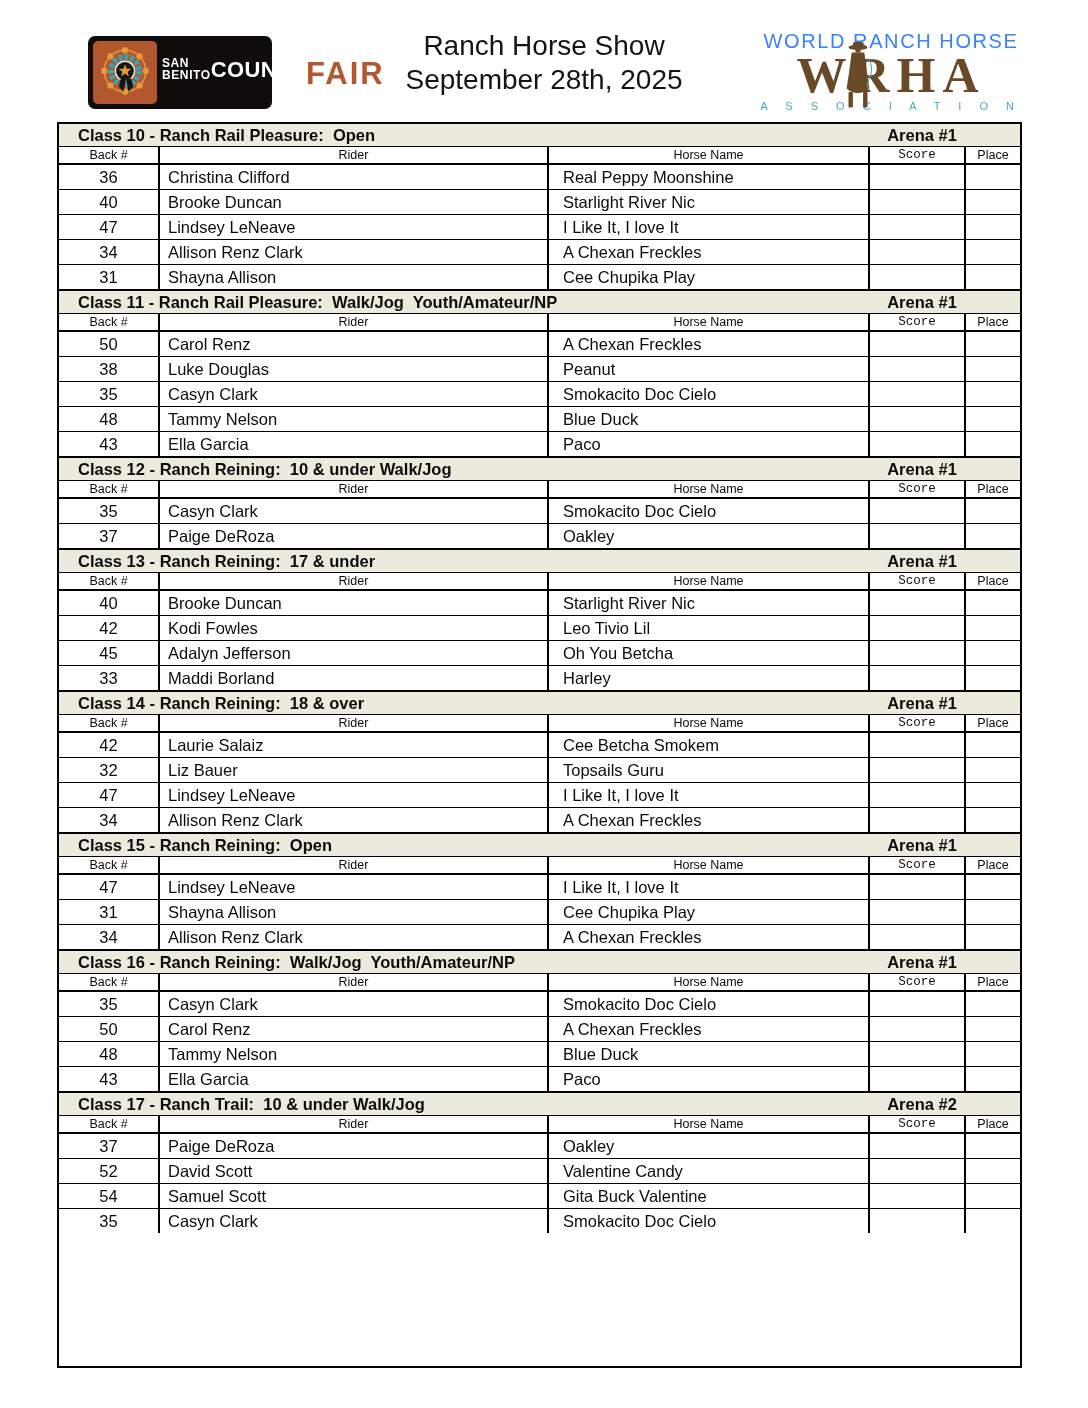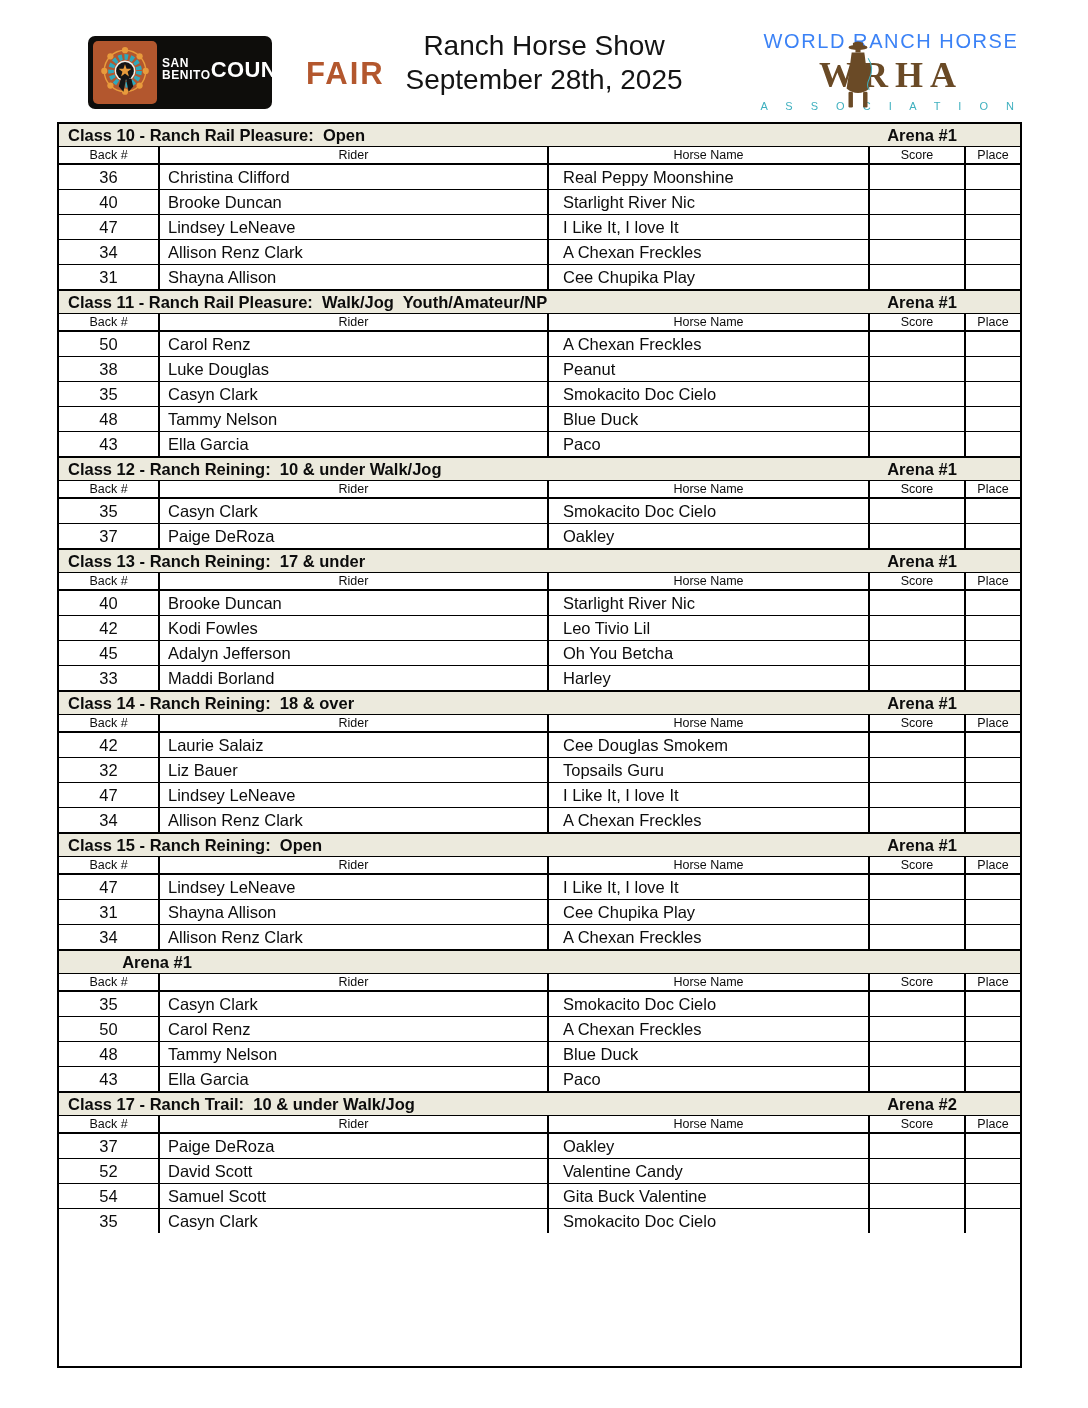--- a/index.html
+++ b/index.html
@@ -18,42 +18,42 @@
   .fair-emblem-box{width:64px;height:63px;background:#b3572e;border-radius:5px;
     margin:5px 4px 5px 5px;display:flex;align-items:center;justify-content:center;flex:0 0 auto;}
   .fair-text{display:flex;flex-direction:row;justify-content:center;line-height:1;margin-left:1px;}
   .fair-l1{font-size:12px;font-weight:bold;color:#ffffff;letter-spacing:.6px;}
   .fair-l2{font-size:22px;font-weight:bold;color:#ffffff;letter-spacing:.4px;margin-top:2px;}
   .fair-l3{font-size:31px;font-weight:bold;color:#b3572e;letter-spacing:2px;margin-top:1px;}
 
   
   #wrha-logo{position:absolute;left:747px;top:30px;width:288px;height:86px;text-align:center;}
   .wrha-top{color:#3b82f6;font-size:20px;letter-spacing:1.6px;white-space:pre;}
-  .wrha-acronym{font-family:"Liberation Serif", serif;font-weight:bold;font-size:36px;
+  .wrha-acronym{font-family:"Liberation Serif", serif;font-weight:bold;font-size:50px;
     line-height:42px;color:#6a4a26;letter-spacing:7px;margin-top:1px;}
   .wrha-bottom{color:#3fb0bf;font-size:11px;letter-spacing:7.5px;margin-top:4px;white-space:pre;}
   .wrha-rider{position:absolute;left:92px;top:4px;width:38px;height:80px;}
 
   
   #entries-table{position:absolute;left:57px;top:122px;width:965px;height:1246px;
     border:2px solid #000;box-sizing:border-box;background:#fff;}
   .section{border-top:2px solid #000;}
   .section:first-child{border-top:0;}
   .class-row{display:flex;align-items:center;height:22px;background:#eceadd;
     border-bottom:1px solid #000;font-weight:bold;font-size:16.5px;}
-  .class-title{flex:1;padding-left:9px;white-space:pre;}
+  .class-title{flex:1;padding-left:19px;white-space:pre;}
   .class-arena{width:196px;text-align:center;white-space:pre;}
   .head-row{display:flex;height:16px;border-bottom:2px solid #000;font-size:12.5px;}
   .data-row{display:flex;height:24px;font-size:16.5px;}
   .data-row + .data-row{border-top:1px solid #000;}
   .cell{box-sizing:border-box;display:flex;align-items:center;overflow:hidden;white-space:nowrap;}
   .c0{width:101px;border-right:2px solid #000;justify-content:center;}
   .c1{width:389px;border-right:2px solid #000;padding-left:8px;}
   .c2{width:321px;border-right:2px solid #000;padding-left:14px;}
-  .c3{width:96px;border-right:2px solid #000;}
+  .c3{width:96px;border-right:2px solid #000;font-family:Liberation Mono, monospace;}
   .c4{flex:1;}
   .head-row .cell{justify-content:center;padding-left:0;}
   .empty-box{height:83px;}
 </style>
 </head>
 <body>
 
 <div id="fair-logo">
   <div class="fair-emblem-box">
     <svg width="58" height="58" viewBox="0 0 56 56">
@@ -278,21 +278,21 @@
         <div class="head-row">
           <div class="cell c0">Back #</div>
           <div class="cell c1">Rider</div>
           <div class="cell c2">Horse Name</div>
           <div class="cell c3">Score</div>
           <div class="cell c4">Place</div>
         </div>
         <div class="data-row">
           <div class="cell c0">42</div>
           <div class="cell c1">Laurie Salaiz</div>
-          <div class="cell c2">Cee Douglas Smokem</div>
+          <div class="cell c2">Cee Betcha Smokem</div>
           <div class="cell c3"></div>
           <div class="cell c4"></div>
         </div>
         <div class="data-row">
           <div class="cell c0">32</div>
           <div class="cell c1">Liz Bauer</div>
           <div class="cell c2">Topsails Guru</div>
           <div class="cell c3"></div>
           <div class="cell c4"></div>
         </div>
@@ -340,20 +340,21 @@
         <div class="data-row">
           <div class="cell c0">34</div>
           <div class="cell c1">Allison Renz Clark</div>
           <div class="cell c2">A Chexan Freckles</div>
           <div class="cell c3"></div>
           <div class="cell c4"></div>
         </div>
       </div>
       <div class="section">
         <div class="class-row">
+          <div class="class-title">Class 16 - Ranch Reining:  Walk/Jog  Youth/Amateur/NP</div>
           <div class="class-arena">Arena #1</div>
         </div>
         <div class="head-row">
           <div class="cell c0">Back #</div>
           <div class="cell c1">Rider</div>
           <div class="cell c2">Horse Name</div>
           <div class="cell c3">Score</div>
           <div class="cell c4">Place</div>
         </div>
         <div class="data-row">

